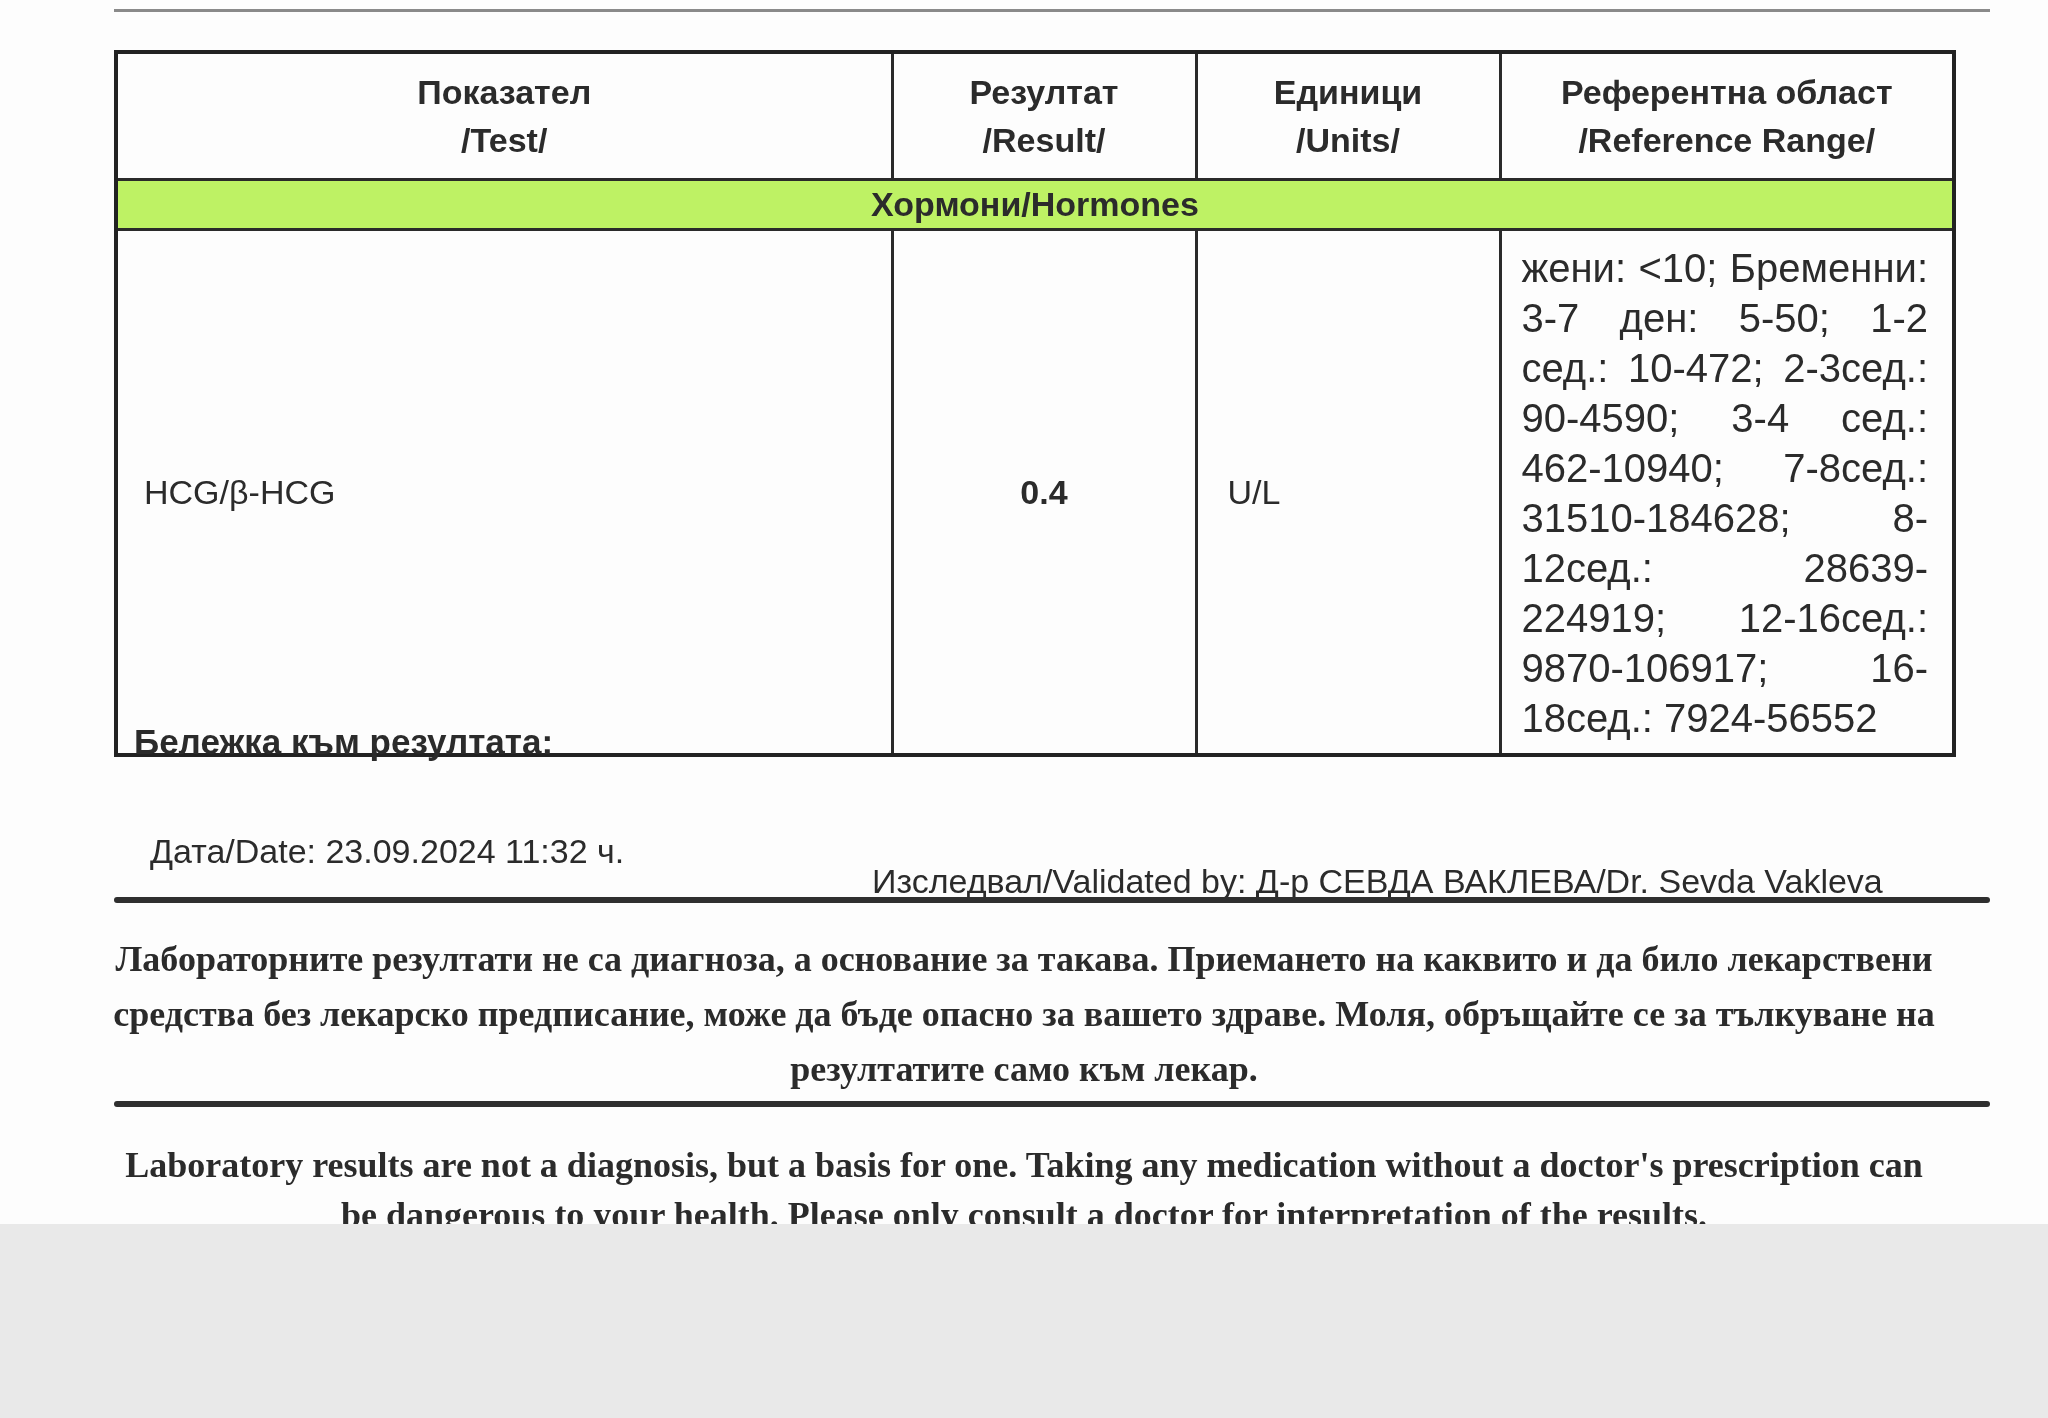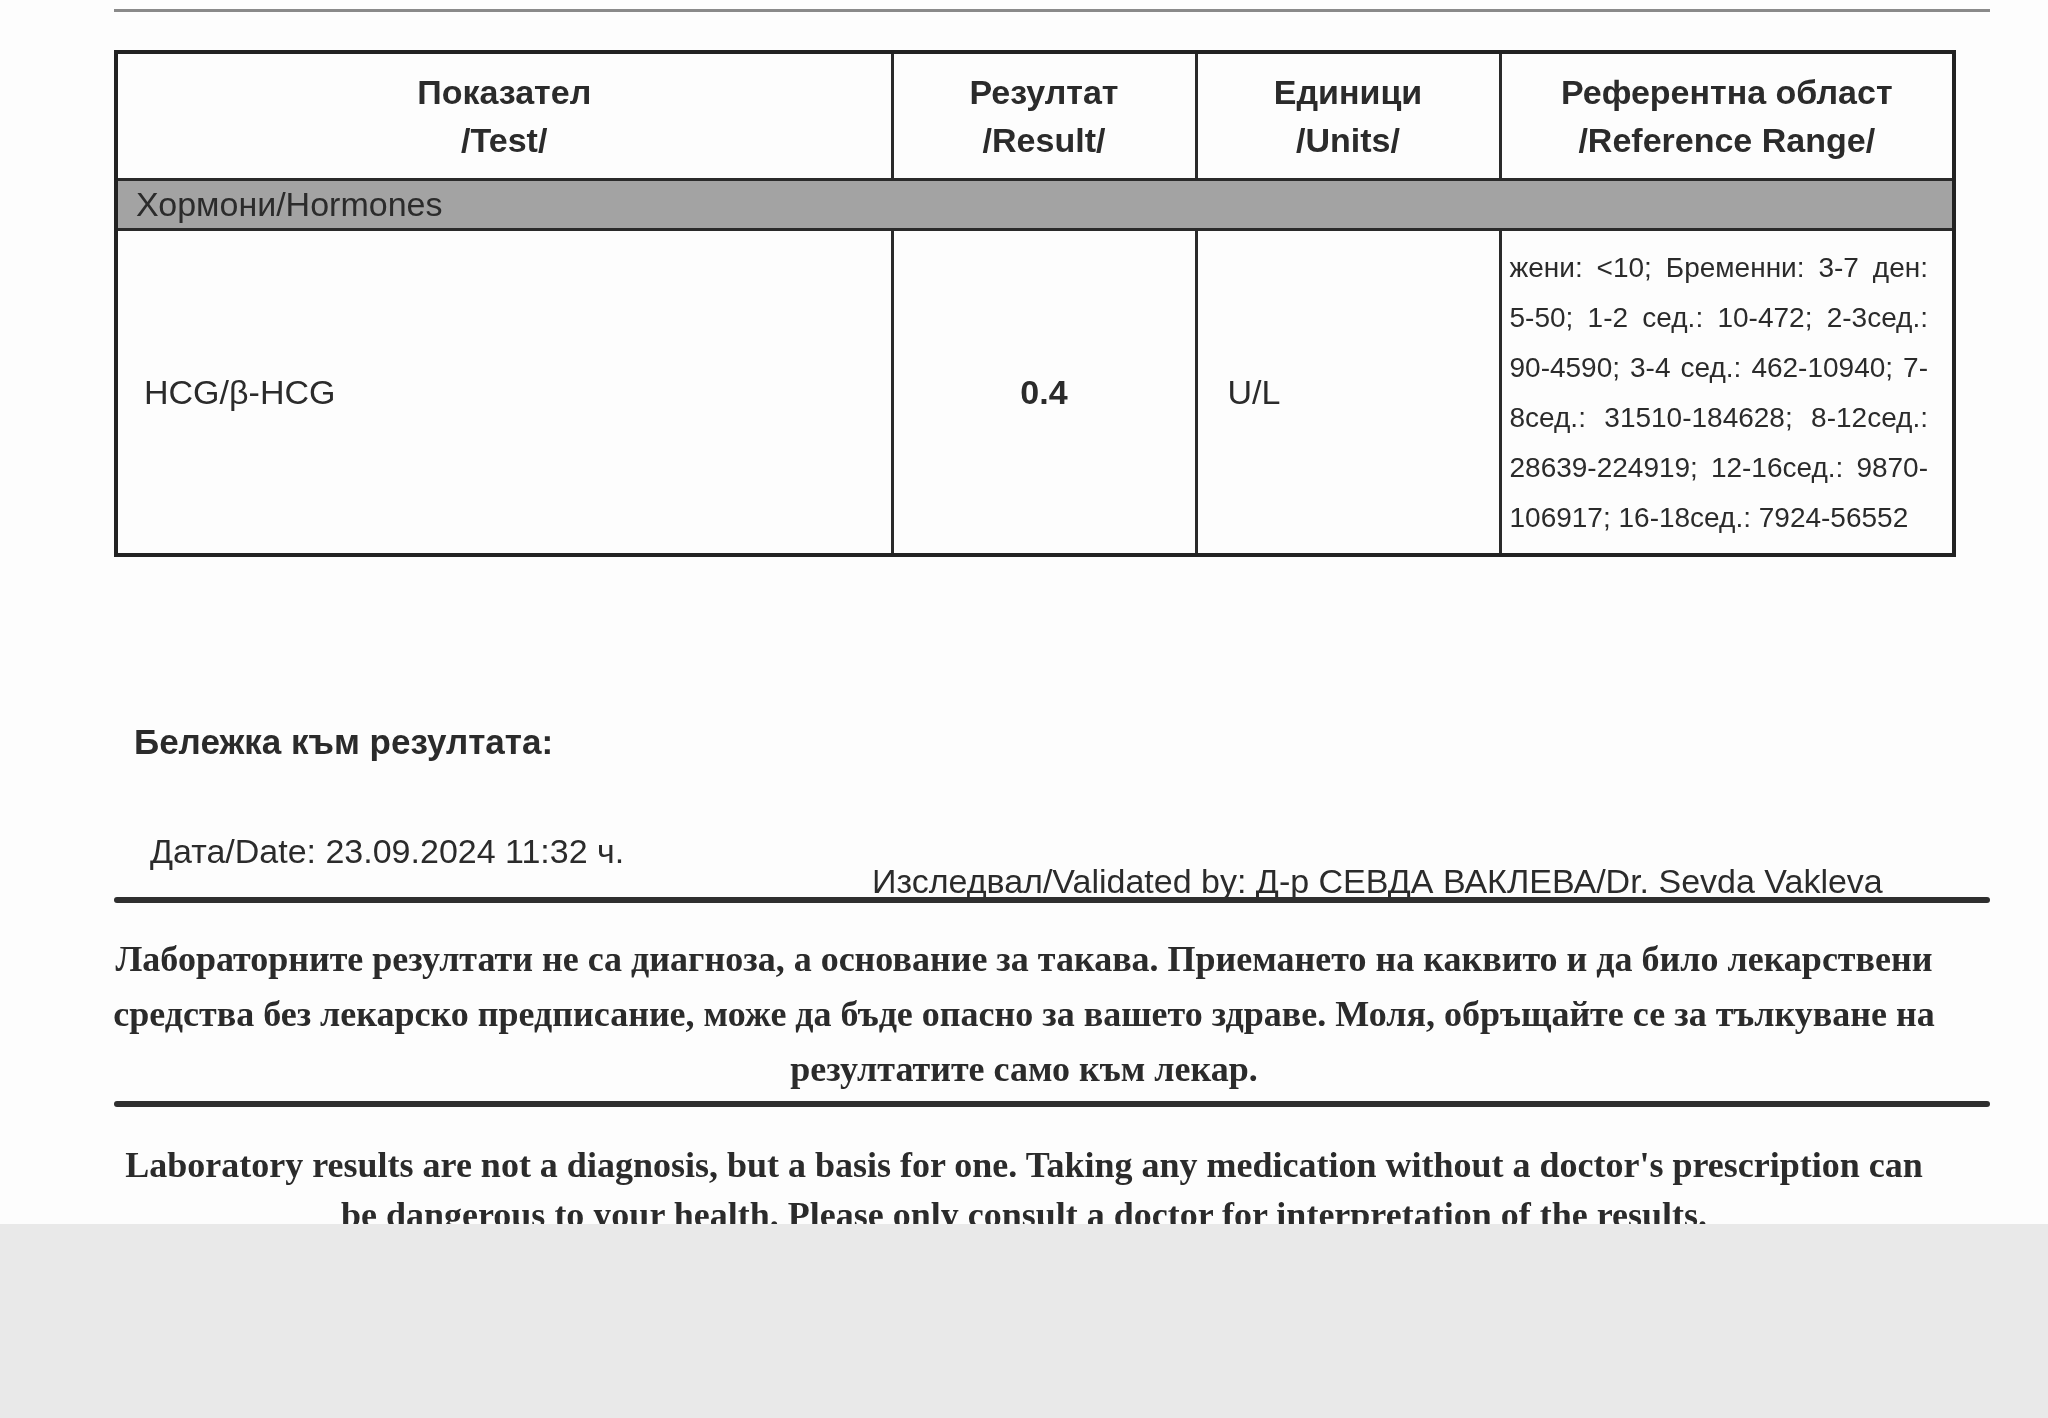--- a/index.html
+++ b/index.html
@@ -43,24 +43,24 @@
     padding: 14px 4px;
     line-height: 48px;
     background: #fdfdfd;
   }
   .col-test  { width: 776px; }
   .col-result{ width: 304px; }
   .col-units { width: 304px; }
   .col-ref   { width: 454px; }
 
   .section-cell {
-    background: #a3a3a3;
+    background: #bef264;
     font-size: 34px;
-    font-weight: normal;
-    text-align: left;
+    font-weight: bold;
+    text-align: center;
     padding: 4px 18px;
     height: 48px;
     vertical-align: middle;
   }
   .test-cell {
     font-size: 34px;
     text-align: left;
     padding-left: 26px;
     vertical-align: middle;
   }
@@ -70,25 +70,25 @@
     text-align: center;
     vertical-align: middle;
   }
   .units-cell {
     font-size: 34px;
     text-align: left;
     padding-left: 30px;
     vertical-align: middle;
   }
   .ref-cell {
-    font-size: 28px;
+    font-size: 40px;
     line-height: 50px;
     text-align: justify;
     vertical-align: top;
-    padding: 12px 24px 10px 8px;
+    padding: 12px 24px 10px 20px;
     word-break: normal;
   }
 
   .note-heading {
     position: absolute;
     left: 134px; top: 722px;
     font-size: 35px;
     font-weight: bold;
   }
 

